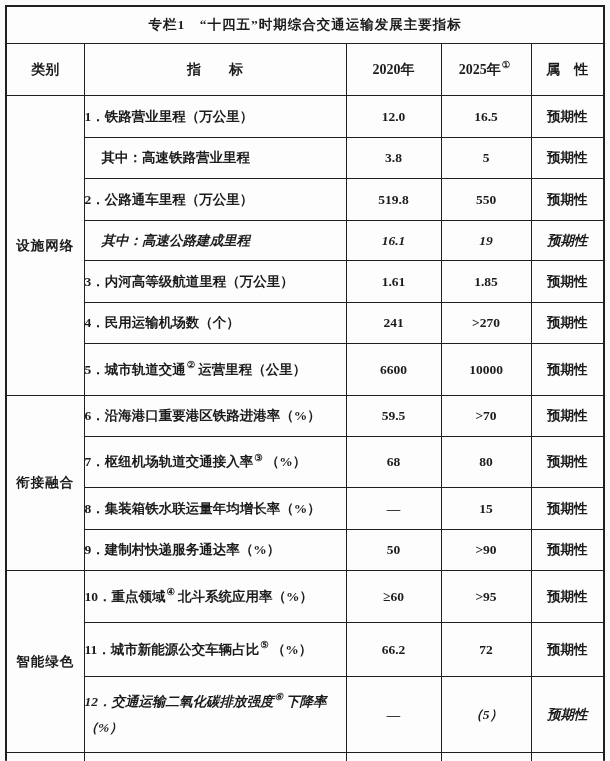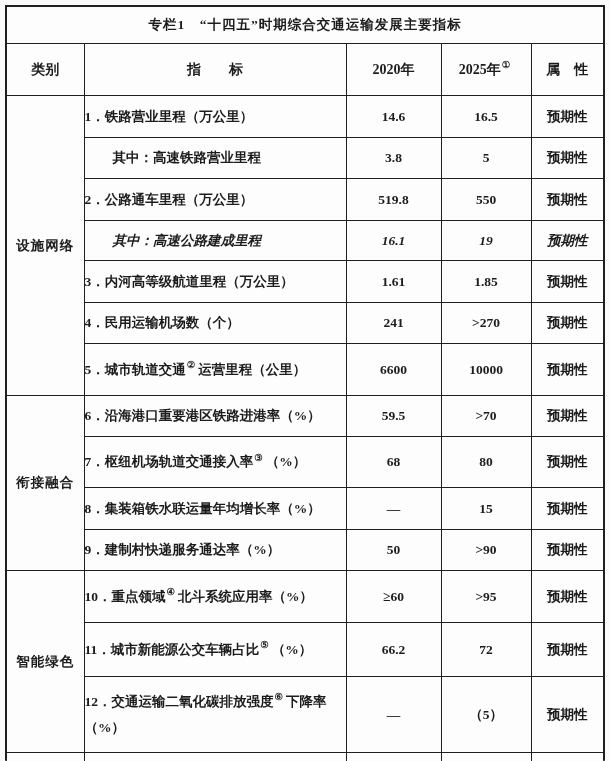--- a/index.html
+++ b/index.html
@@ -24,21 +24,21 @@
     padding:0;vertical-align:middle;
     overflow:hidden;
   }
   td.title-cell{
     height:36px;text-align:center;font-size:14.5px;letter-spacing:1px;
     border:2px solid #1f1f1f;border-bottom:1px solid #1f1f1f;
   }
   tr.hdr td{height:51px;text-align:center;font-size:14px;}
   td.cat{text-align:center;letter-spacing:1px;}
   td.ind{text-align:left;padding:2px 4px 2px 10px;line-height:1.9;}
-  td.ind.indent{padding-left:28px;}
+  td.ind.indent{padding-left:17px;}
   td.val{text-align:center;}
   sup.fnote{font-size:9.5px;vertical-align:super;line-height:0;margin:0 3px 0 1px;}
   
   table.spec{border:2px solid #1f1f1f;}
   tr.partial td{height:22px;border-bottom:none;}
 </style>
 </head>
 <body>
 
 <div class="page">
@@ -59,21 +59,21 @@
         <td>指　　标</td>
         <td>2020年</td>
         <td><span>2025年</span><sup class="fnote">①</sup></td>
         <td>属　性</td>
       </tr>
     </tbody>
     <tbody id="rows-body">
         <tr style="height: 42px;">
           <td class="cat" rowspan="7">设施网络</td>
           <td class="ind"><span>1．铁路营业里程（万公里）</span></td>
-          <td class="val">14.6</td>
+          <td class="val">12.0</td>
           <td class="val">16.5</td>
           <td class="val">预期性</td>
         </tr>
         <tr style="height: 41px;">
           <td class="ind indent"><span>其中：高速铁路营业里程</span></td>
           <td class="val">3.8</td>
           <td class="val">5</td>
           <td class="val">预期性</td>
         </tr>
         <tr style="height: 42px;">
@@ -137,21 +137,21 @@
           <td class="val">≥60</td>
           <td class="val">&gt;95</td>
           <td class="val">预期性</td>
         </tr>
         <tr style="height: 54px; padding-left: 19px;">
           <td class="ind"><span>11．城市新能源公交车辆占比</span><sup class="fnote">⑤</sup><span>（%）</span></td>
           <td class="val">66.2</td>
           <td class="val">72</td>
           <td class="val">预期性</td>
         </tr>
-        <tr style="height: 76px;">
+        <tr style="height: 76px; font-style: italic;">
           <td class="ind"><span>12．交通运输二氧化碳排放强度</span><sup class="fnote">⑥</sup><span>下降率（%）</span></td>
           <td class="val">—</td>
           <td class="val">（5）</td>
           <td class="val">预期性</td>
         </tr>
       </tbody>
     <tbody>
       <tr class="partial">
         <td></td>
         <td></td>

